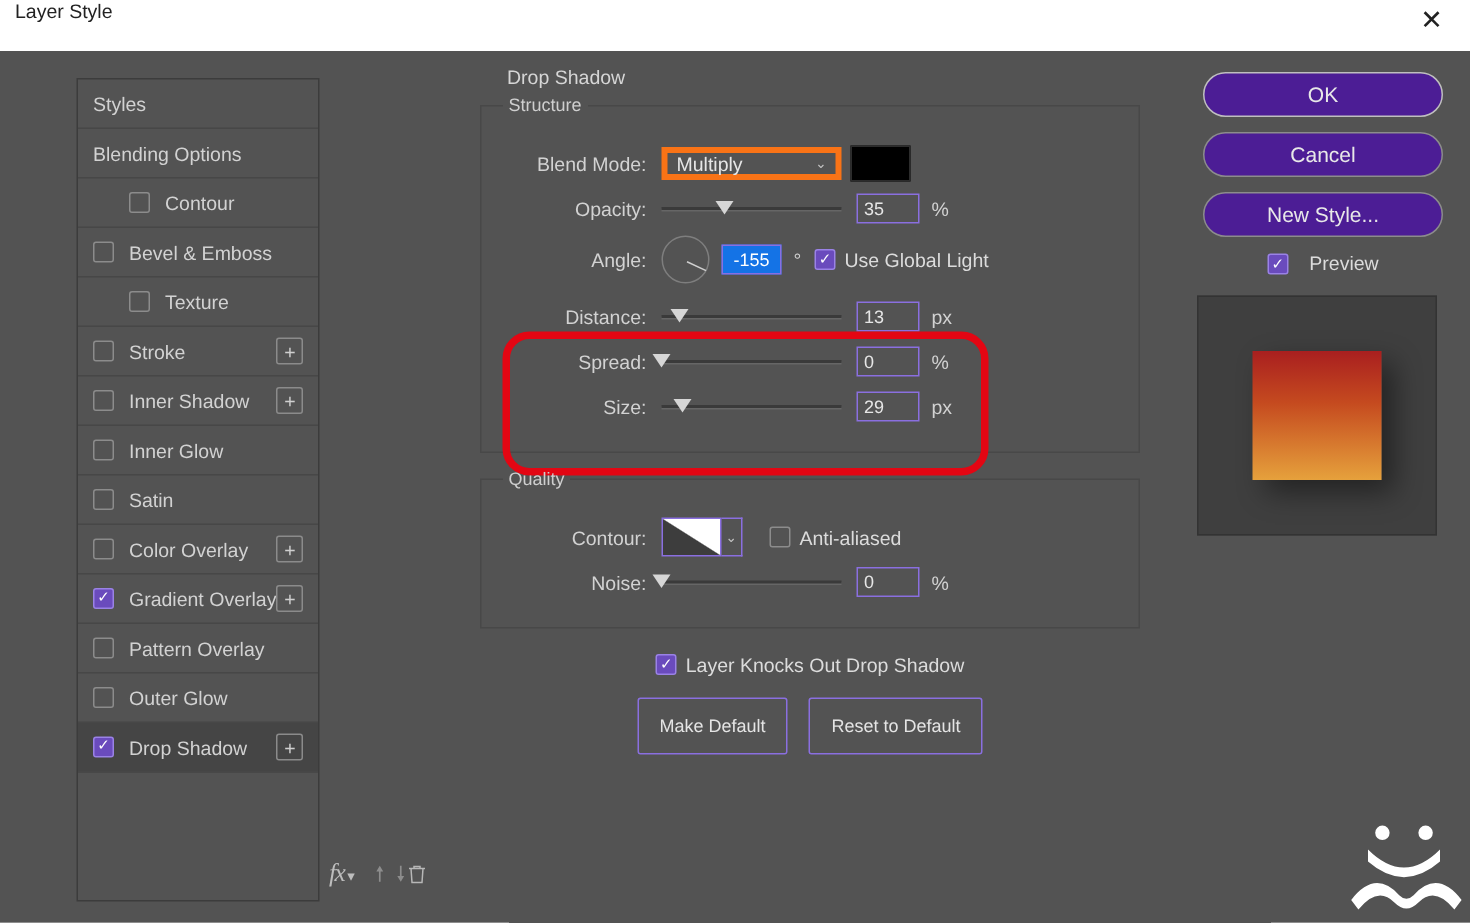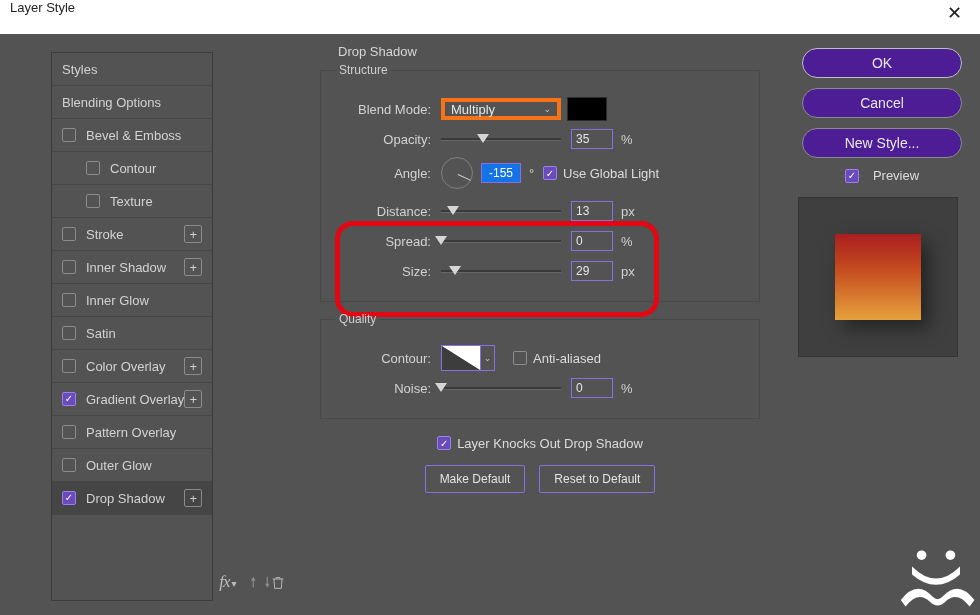--- a/index.html
+++ b/index.html
@@ -53,21 +53,21 @@
 
   .inline-chk { width: 14px; height: 14px; border: 1px solid #8c8c8c; border-radius: 2px; display: inline-flex; align-items: center; justify-content: center; margin-right: 6px; }
   .inline-chk.on { background: #6a4bbd; border-color: #9a82e6; }
   .inline-chk.on::after { content: "✓"; color: #fff; font-size: 10px; }
 
   .highlight-box { position: absolute; border: 5px solid #e30613; border-radius: 18px; pointer-events: none; }
 
   .contour-sw { width: 40px; height: 26px; border: 1px solid #8a6fe0; background: linear-gradient(to top right, #3d3d3d 0 49%, #fff 51% 100%); display: inline-block; }
   .contour-drop { width: 14px; height: 26px; border: 1px solid #8a6fe0; border-left: none; display: inline-flex; align-items: center; justify-content: center; font-size: 9px; color: #c5c5c5; }
 
-  .btn { height: 28px; border: 1px solid #8a6fe0; background: #535353; color: #e4e4e4; padding: 0 14px; display: inline-flex; align-items: center; border-radius: 2px; cursor: pointer; font-size: 12px; }
+  .btn { height: 38px; border: 1px solid #8a6fe0; background: #535353; color: #e4e4e4; padding: 0 14px; display: inline-flex; align-items: center; border-radius: 2px; cursor: pointer; font-size: 12px; }
   .btns-row { display: flex; gap: 14px; justify-content: center; margin-top: 8px; }
 
   
   .right { position: absolute; top: 14px; right: 14px; width: 168px; }
   .rbtn { width: 160px; height: 30px; border: 1px solid #8c8c8c; border-radius: 16px; background: #4c1d95; color: #e8e8e8; display: flex; align-items: center; justify-content: center; margin: 0 auto 10px auto; font-size: 14px; cursor: pointer; }
   .rbtn.primary { border-color: #bfbfbf; }
   .preview-row { display: flex; align-items: center; justify-content: center; gap: 8px; margin: 8px 0 14px 0; }
   .preview-box { width: 160px; height: 160px; background: #3f3f3f; border: 1px solid #333; display: flex; align-items: center; justify-content: center; }
   .preview-inner { width: 86px; height: 86px; background: linear-gradient(to bottom, #a91f1f 0%, #c54a1f 40%, #e6a13c 100%); box-shadow: 8px 8px 18px rgba(0,0,0,.45); }
 
@@ -86,27 +86,27 @@
 
   <div class="styles-panel">
     <div class="styles-list">
       <div class="srow head">
         <span class="lbl">Styles</span>
       </div>
       <div class="srow head">
         <span class="lbl">Blending Options</span>
       </div>
 
+      <div class="srow sub">
+        <span class="chk"></span>
+        <span class="lbl">Contour</span>
+      </div>
       <div class="srow">
         <span class="chk"></span>
         <span class="lbl">Bevel &amp; Emboss</span>
-      </div>
-      <div class="srow sub">
-        <span class="chk"></span>
-        <span class="lbl">Contour</span>
       </div>
       <div class="srow sub">
         <span class="chk"></span>
         <span class="lbl">Texture</span>
       </div>
       <div class="srow">
         <span class="chk"></span>
         <span class="lbl">Stroke</span>
         <span class="add">+</span>
       </div>

